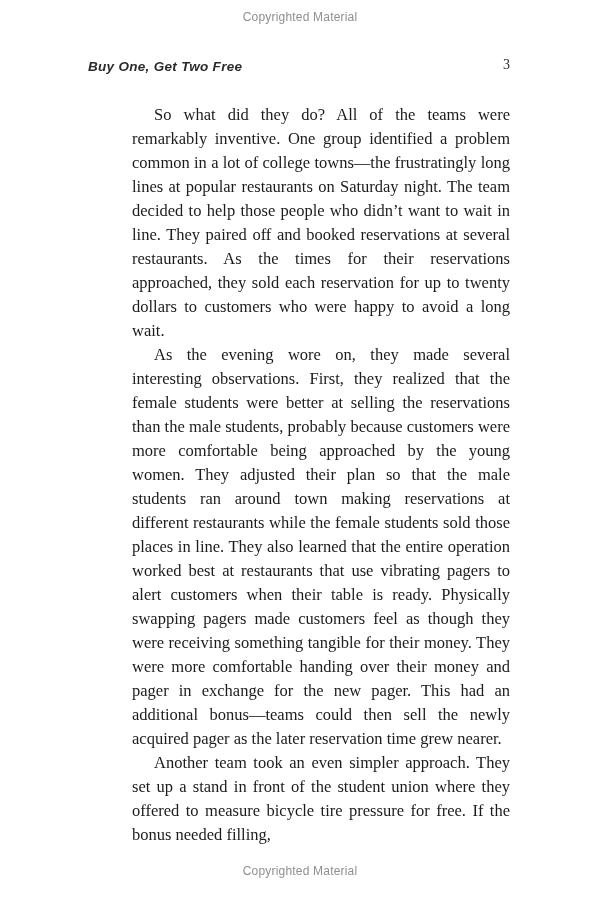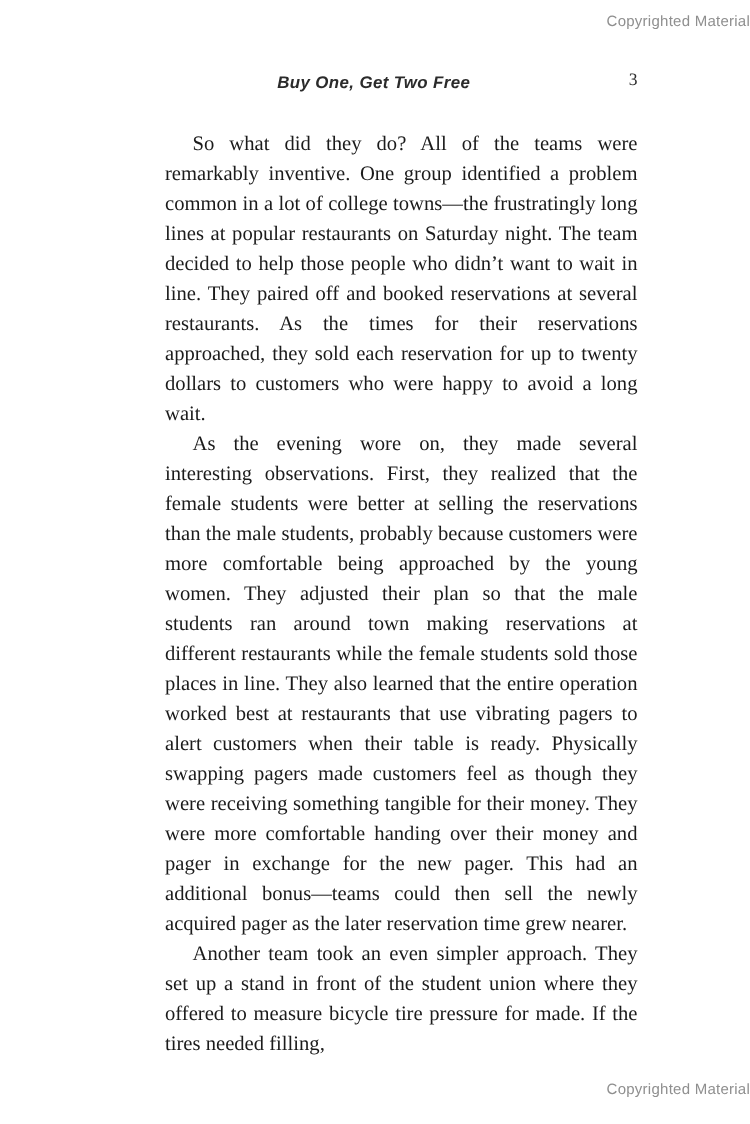--- a/index.html
+++ b/index.html
@@ -12,35 +12,35 @@
     width: 600px;
     height: 899px;
     background: #ffffff;
     overflow: hidden;
     font-family: "Liberation Serif", serif;
   }
   .copyright {
     position: absolute;
     left: 0;
     width: 100%;
-    text-align: right;
+    text-align: center;
     font-family: "Liberation Sans", sans-serif;
     font-size: 12px;
     letter-spacing: 0.2px;
     color: #8f8f8f;
   }
   .copyright.top { top: 10px; }
   .copyright.bottom { top: 864px; }
 
   .running-header {
     position: absolute;
     top: 57px;
     left: 88px;
     right: 90px;
-    text-align: center;
+    text-align: left;
   }
   .chapter-title {
     font-family: "Liberation Sans", sans-serif;
     font-style: italic;
     font-weight: bold;
     font-size: 13.5px;
     letter-spacing: 0.3px;
     color: #2b2b2b;
   }
   .page-number {
@@ -79,18 +79,18 @@
   <div class="copyright top">Copyrighted Material</div>
 
   <div class="running-header">
     <span class="chapter-title">Buy One, Get Two Free</span>
     <span class="page-number">3</span>
   </div>
 
   <div class="body-text">
     <p>So what did they do? All of the teams were remarkably inventive. One group identified a problem common in a lot of college towns—the frustratingly long lines at popular restaurants on Saturday night. The team decided to help those people who didn’t want to wait in line. They paired off and booked reservations at several restaurants. As the times for their reservations approached, they sold each reservation for up to twenty dollars to customers who were happy to avoid a long wait.</p>
     <p>As the evening wore on, they made several interesting observations. First, they realized that the female students were better at selling the reservations than the male students, probably because customers were more comfortable being approached by the young women. They adjusted their plan so that the male students ran around town making reservations at different restaurants while the female students sold those places in line. They also learned that the entire operation worked best at restaurants that use vibrating pagers to alert customers when their table is ready. Physically swapping pagers made customers feel as though they were receiving something tangible for their money. They were more comfortable handing over their money and pager in exchange for the new pager. This had an additional bonus—teams could then sell the newly acquired pager as the later reservation time grew nearer.</p>
-    <p>Another team took an even simpler approach. They set up a stand in front of the student union where they offered to measure bicycle tire pressure for made. If the tires needed filling,</p>
+    <p>Another team took an even simpler approach. They set up a stand in front of the student union where they offered to measure bicycle tire pressure for free. If the bonus needed filling,</p>
   </div>
 
   <div class="copyright bottom">Copyrighted Material</div>
 
 </div>
 
 </body></html>

